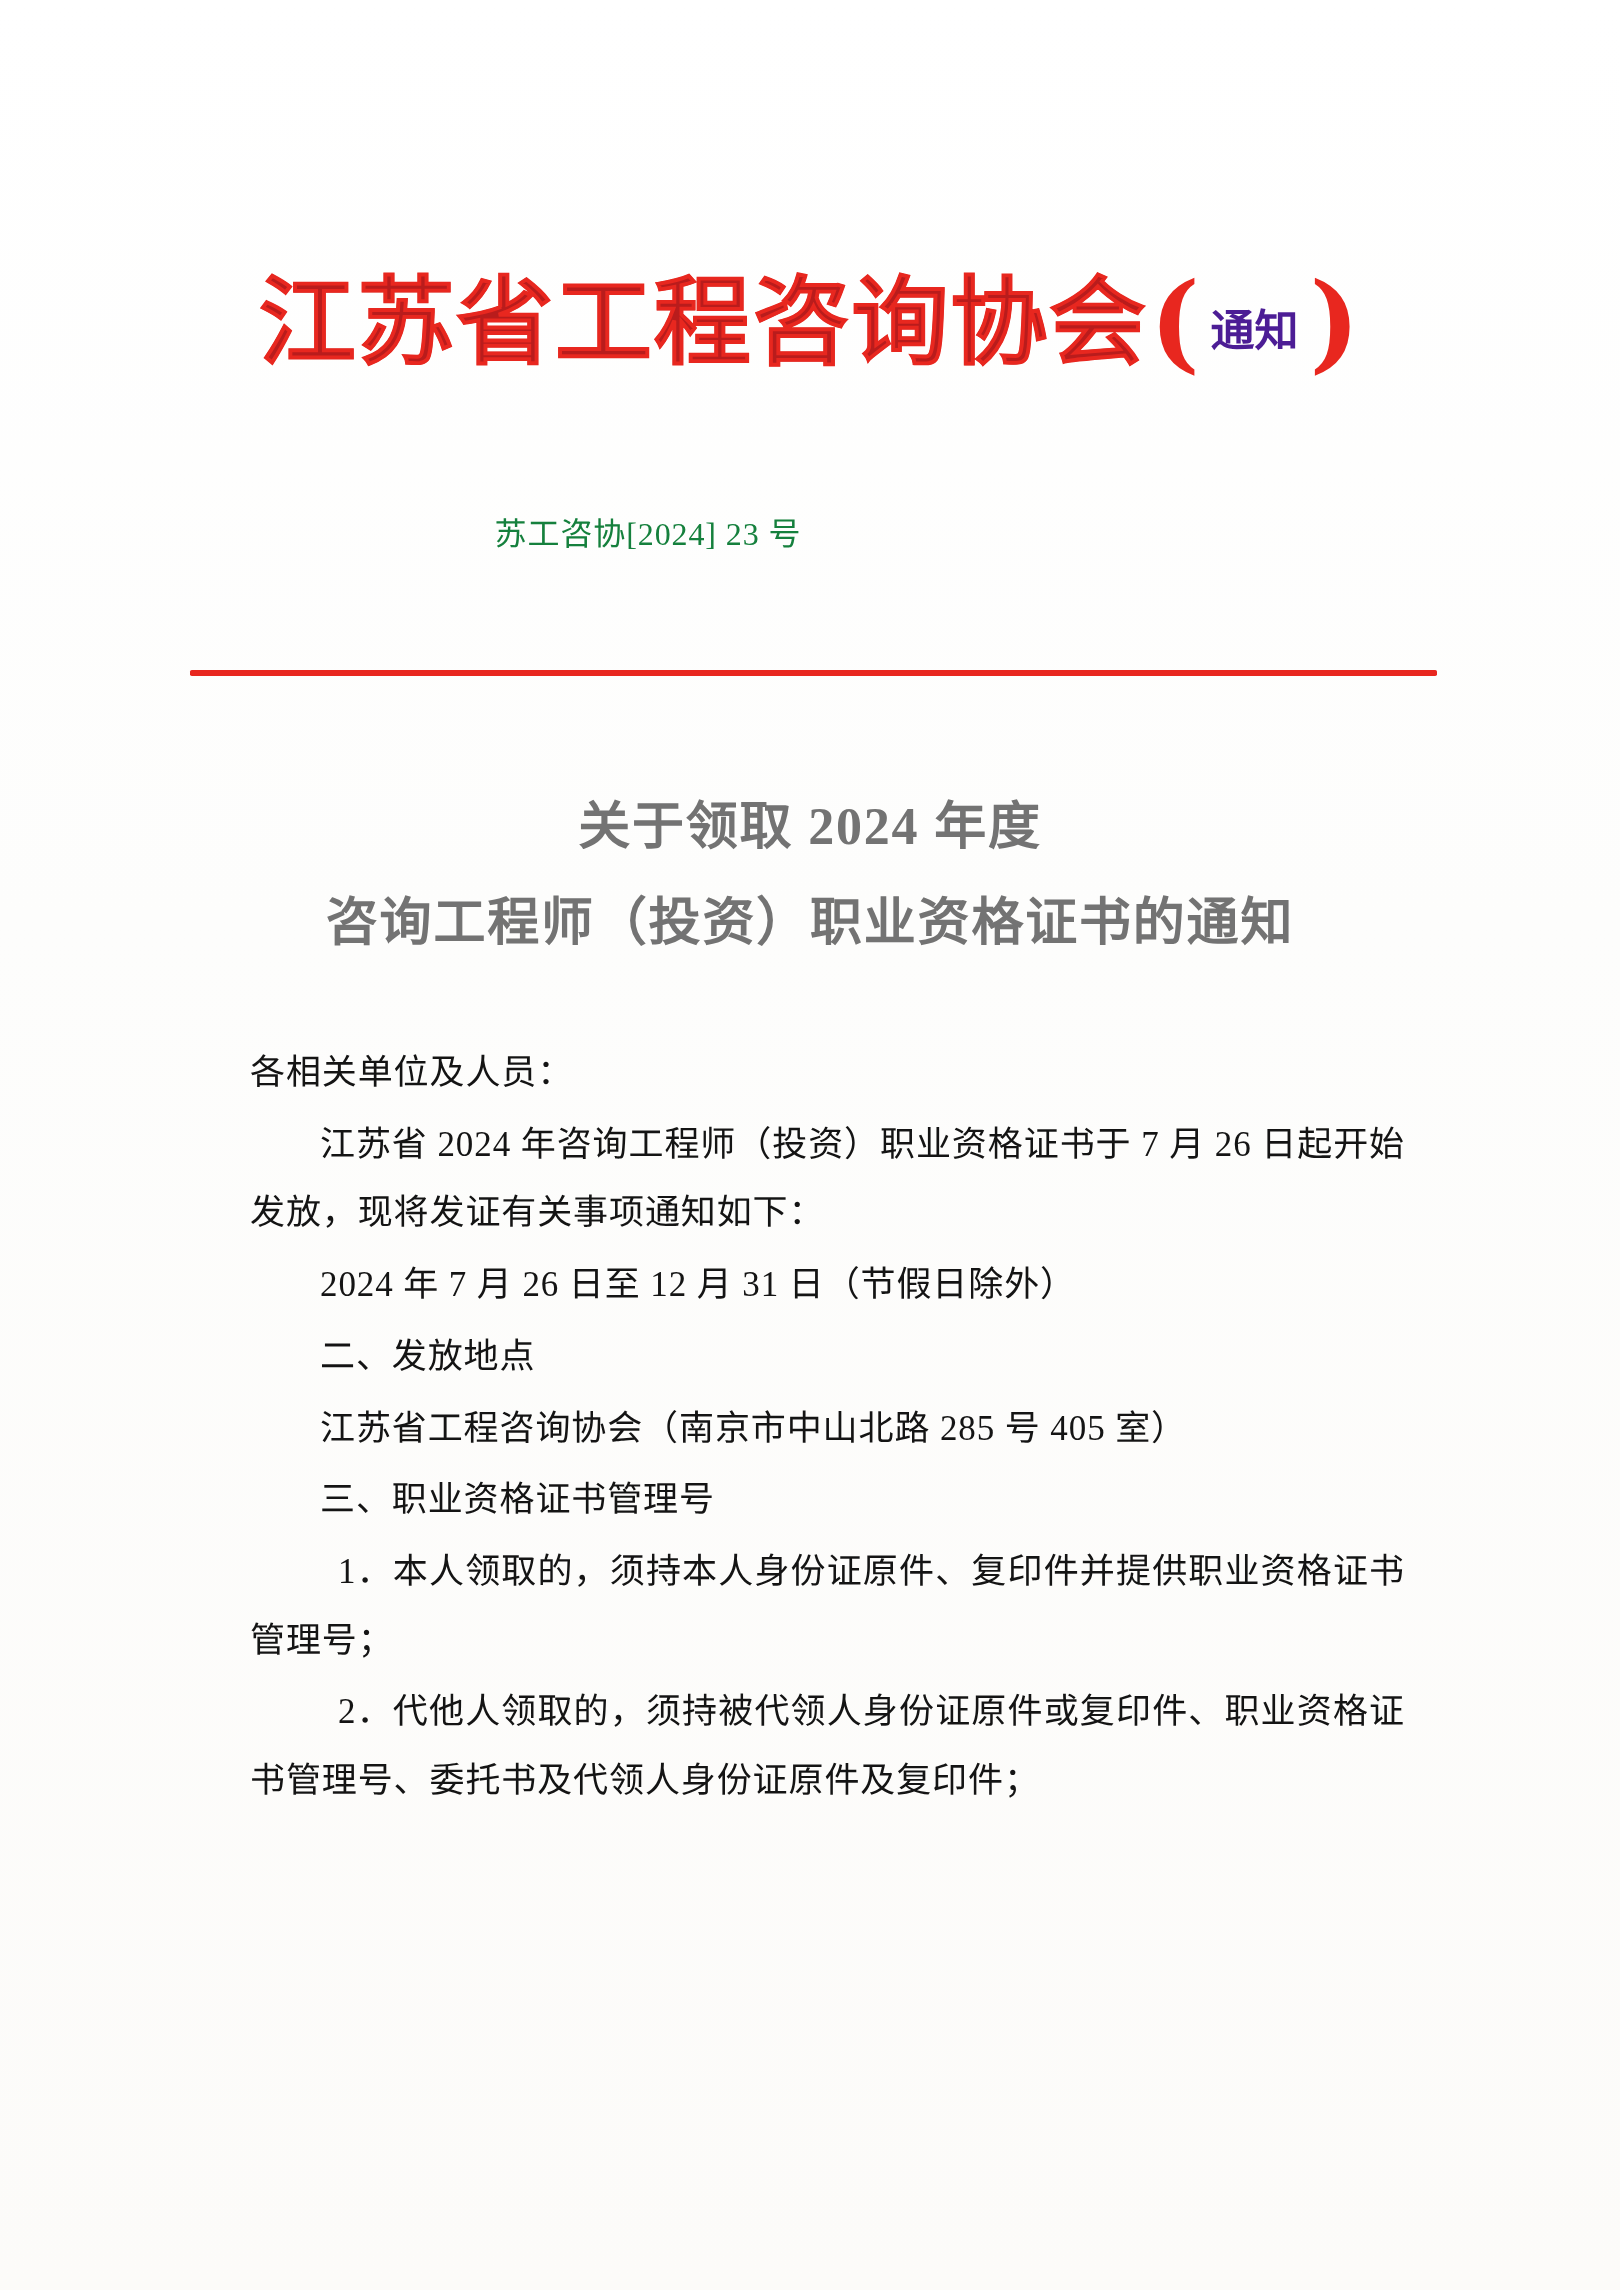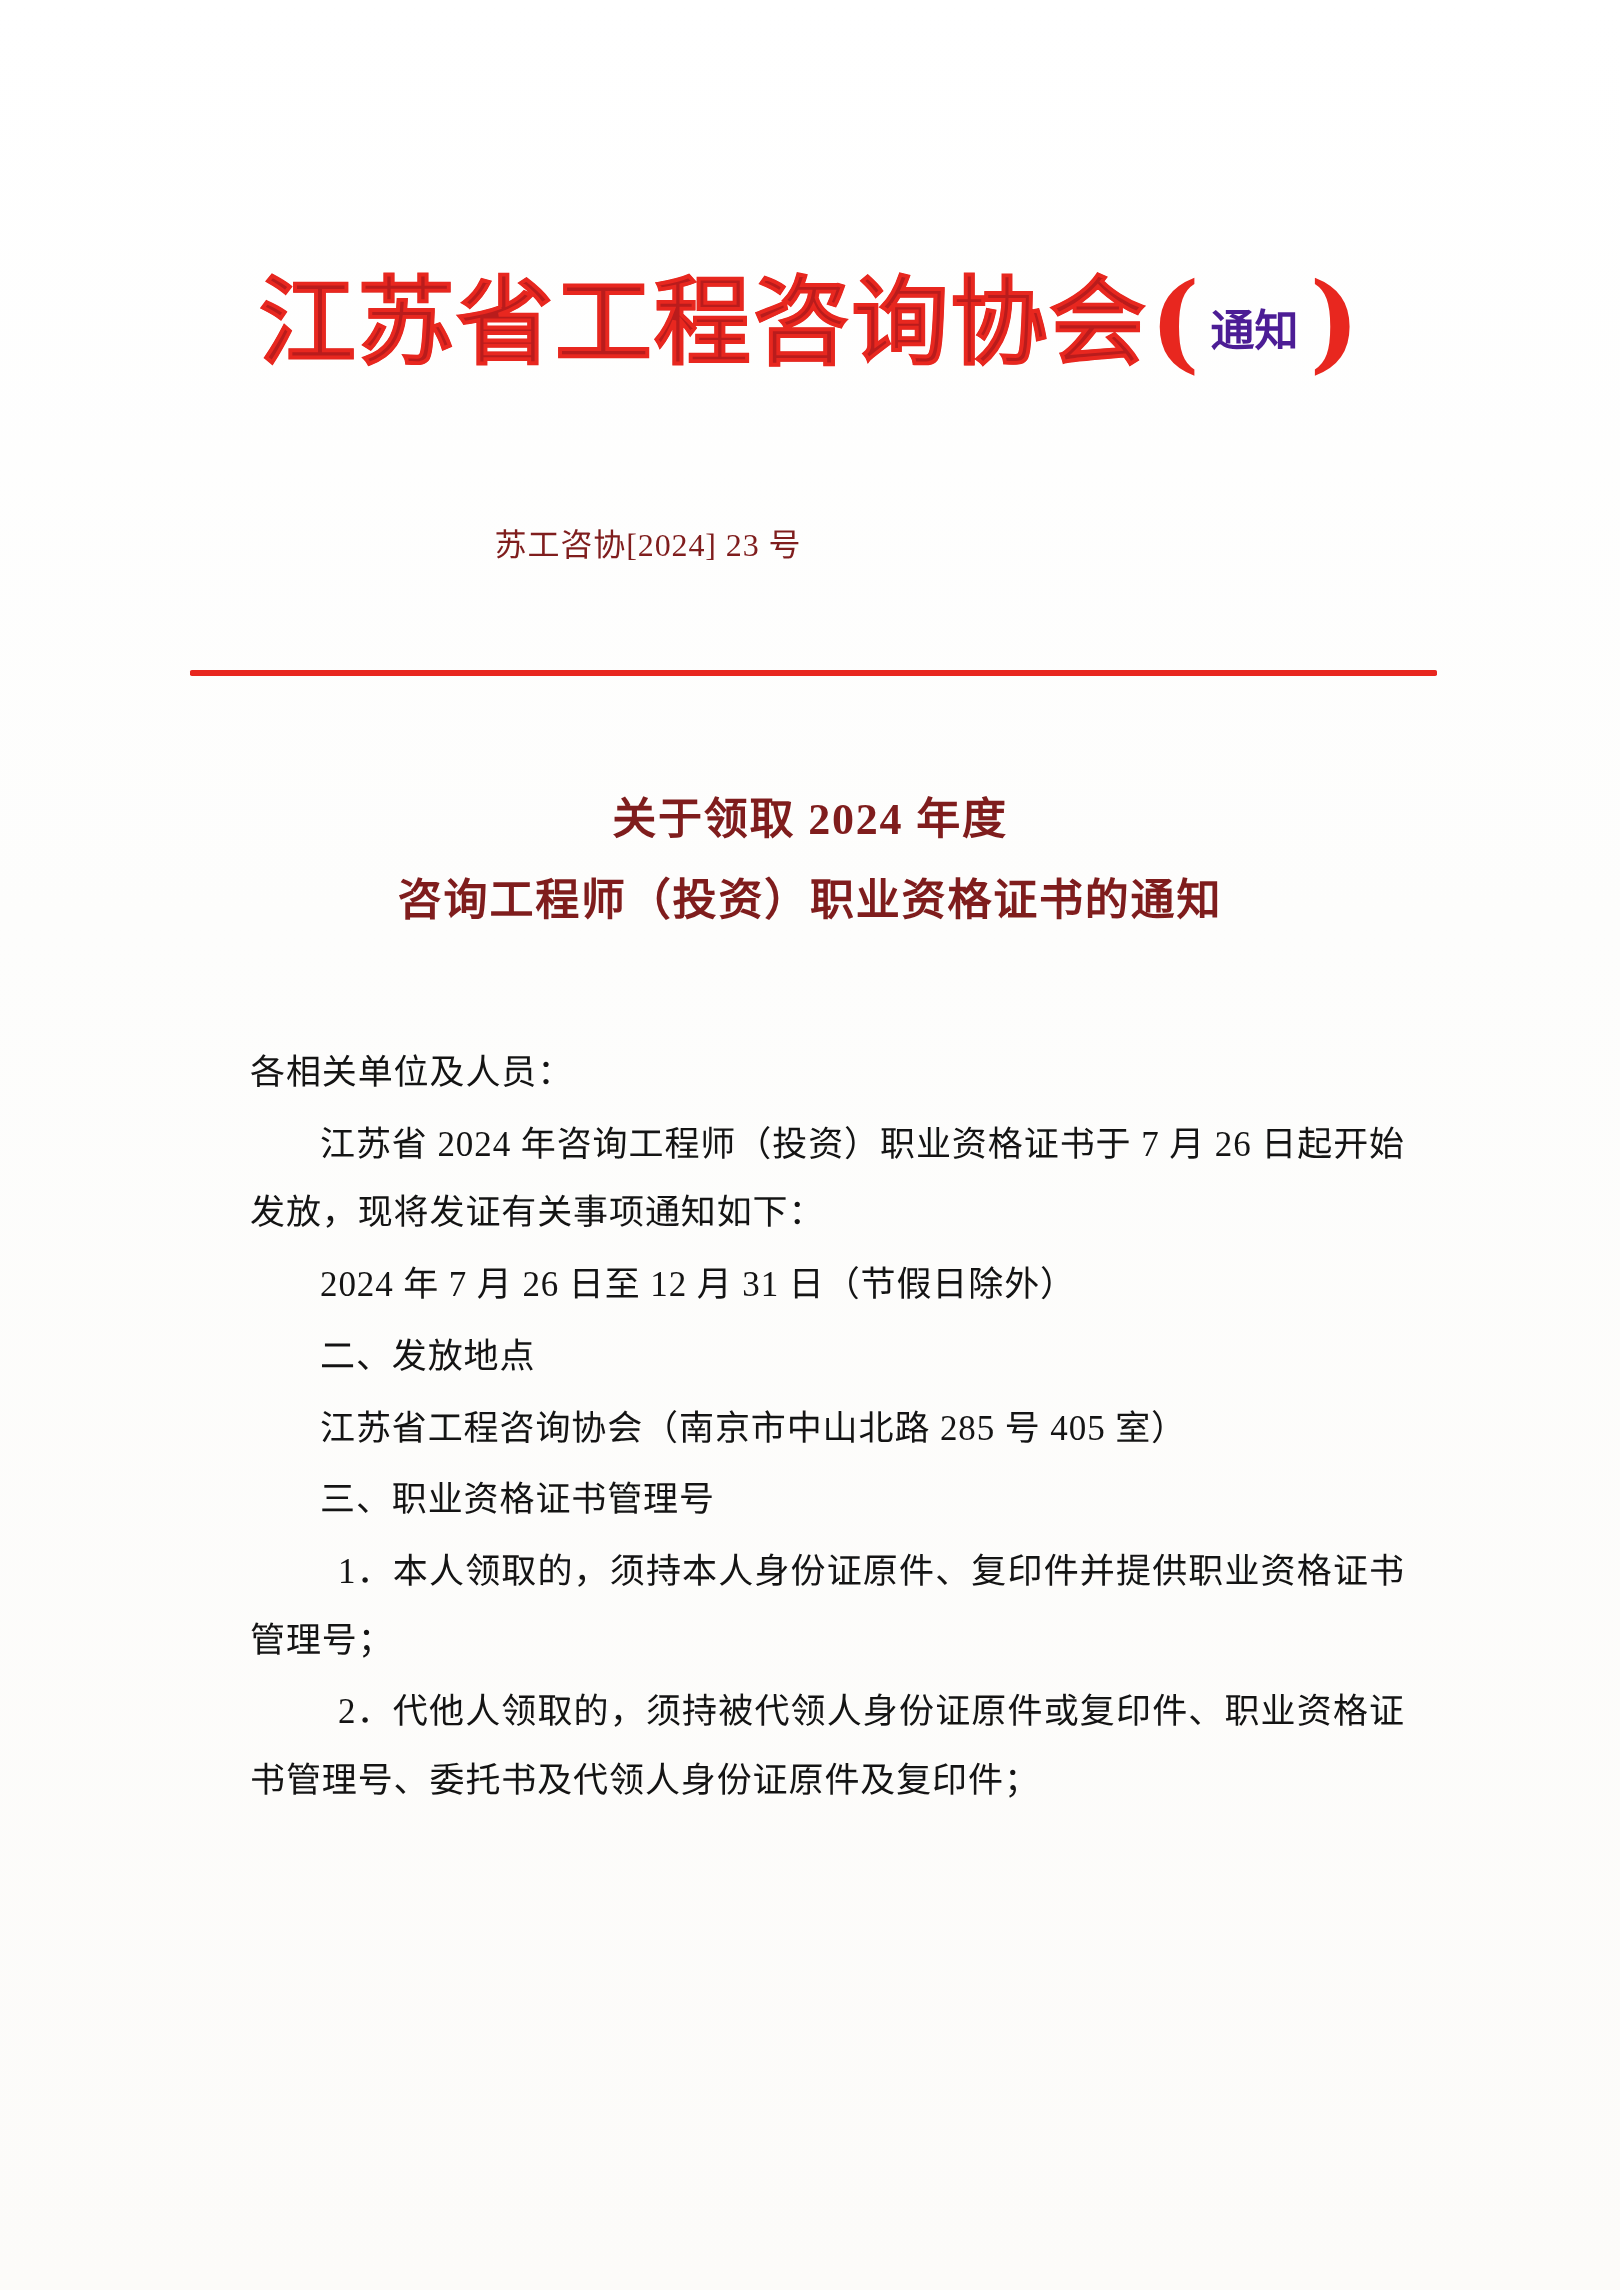--- a/index.html
+++ b/index.html
@@ -67,51 +67,51 @@
     line-height: 1;
     vertical-align: middle;
     position: relative;
     top: 9px;
     padding: 0 9px;
   }
   
   .doc-number {
     position: absolute;
     left: 0;
-    top: 519px;
+    top: 508px;
     width: 1296px;
     text-align: center;
     font-size: 32px;
     letter-spacing: 0.9px;
-    color: #7f1d1d;
+    color: #15803d;
   }
   
   .red-rule {
     position: absolute;
     left: 190px;
     top: 670px;
     width: 1247px;
     height: 6.3px;
     background: #e8271f;
     border-radius: 1.8px;
   }
   
   .doc-title {
     position: absolute;
     left: 0;
     top: 779px;
     width: 1620px;
     text-align: center;
   }
   .doc-title .line {
-    font-size: 44px;
+    font-size: 52px;
     font-weight: bold;
     letter-spacing: 1.8px;
     line-height: 1.85;
-    color: #7f1d1d;
+    color: #737373;
   }
   
   .body-text {
     position: absolute;
     left: 250px;
     top: 1039px;
     width: 1155px;
     font-size: 35px;
     line-height: 1.95;
     color: #141414;

